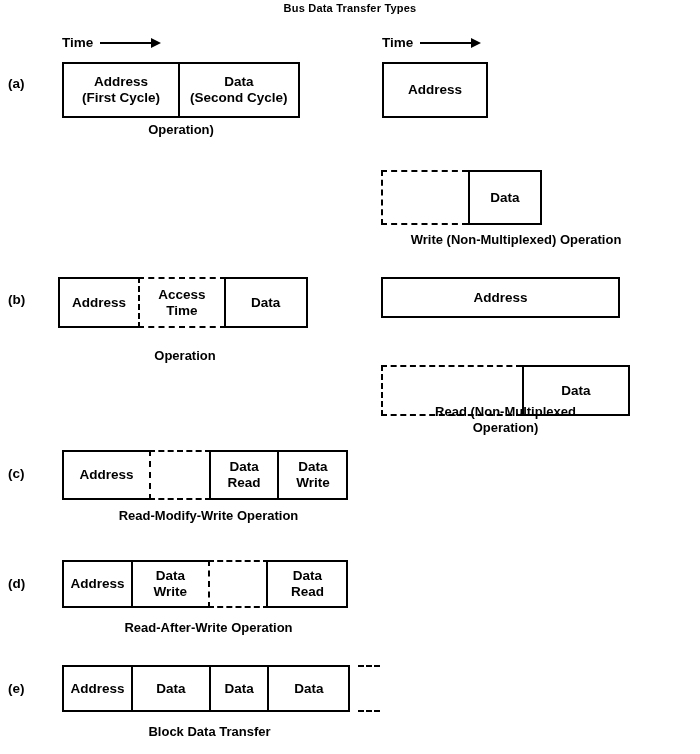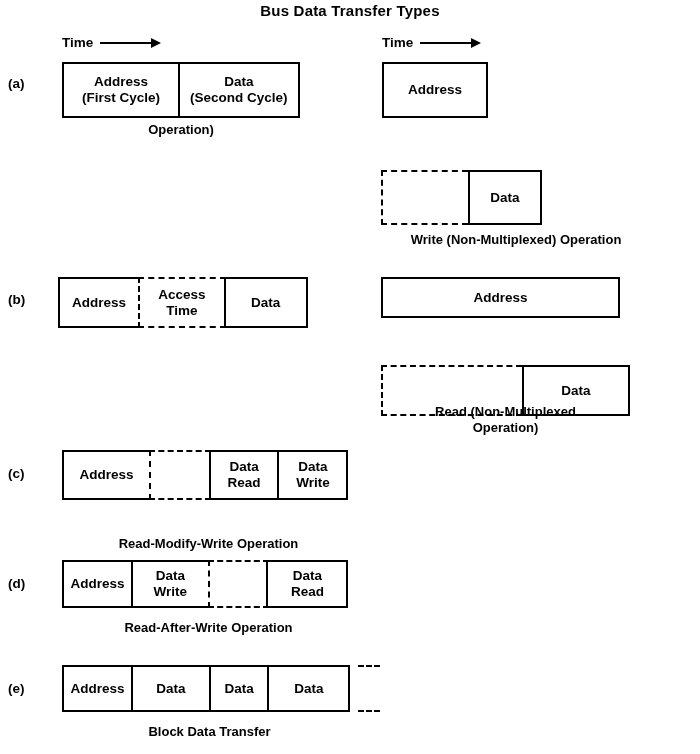--- a/index.html
+++ b/index.html
@@ -13,21 +13,21 @@
     position: relative;
     font-family: "Liberation Sans", sans-serif;
     color: #000000;
     overflow: hidden;
   }
   .abs { position: absolute; }
 
   #diagram-title {
     left: 0; top: 2px; width: 700px;
     text-align: center;
-    font-size: 15px;
+    font-size: 11px;
     font-weight: bold;
     letter-spacing: 0.2px;
   }
 
   
   .row-label {
     font-size: 13.5px;
     font-weight: bold;
     text-align: left;
   }
@@ -183,20 +183,21 @@
     <span>
       <span>Access</span><br>
       <span>Time</span>
     </span>
   </div>
   <div class="cell" style="width:84px;">
     <span>Data</span>
   </div>
 </div>
 <div class="abs caption" style="left:58px; top:348px; width:254px;">
+  <div>Operation</div>
 </div>
 
 <div class="abs bar" style="left:381px; top:277px; width:239px; height:41px;">
   <div class="cell" style="width:239px;">
     <span>Address</span>
   </div>
 </div>
 
 <div class="abs bar" style="left:381px; top:365px; width:249px; height:51px;">
   <div class="cell dashed no-right" style="width:141px;">
@@ -226,21 +227,21 @@
       <span>Read</span>
     </span>
   </div>
   <div class="cell" style="width:71px;">
     <span>
       <span>Data</span><br>
       <span>Write</span>
     </span>
   </div>
 </div>
-<div class="abs caption" style="left:62px; top:536px; width:293px;">
+<div class="abs caption" style="left:62px; top:508px; width:293px;">
   <div>Read-Modify-Write Operation</div>
 </div>
 
 <div class="abs row-label" style="left:8px; top:576px;">(d)</div>
 
 <div class="abs bar" style="left:62px; top:560px; width:293px; height:48px;">
   <div class="cell" style="width:71px;">
     <span>Address</span>
   </div>
   <div class="cell" style="width:79px;">

